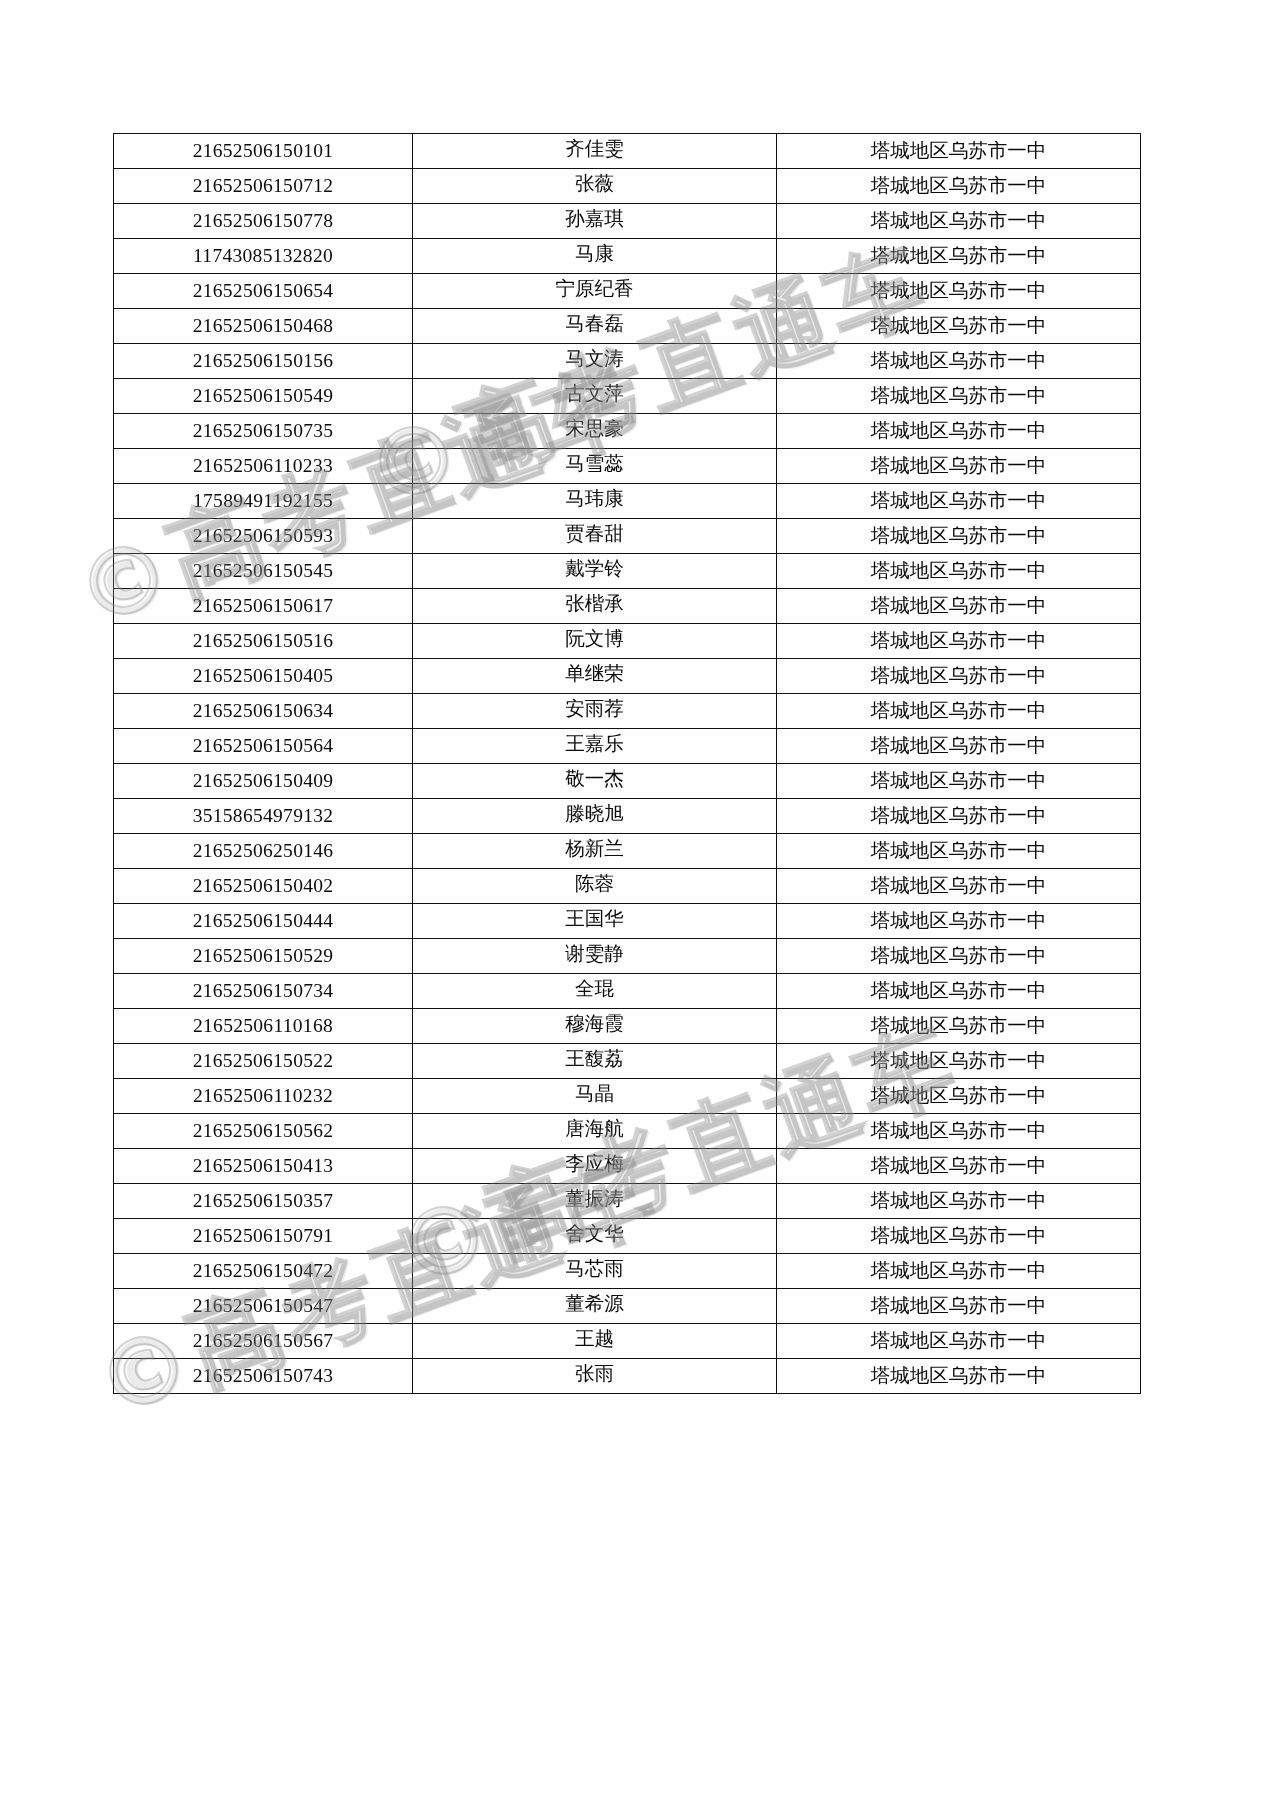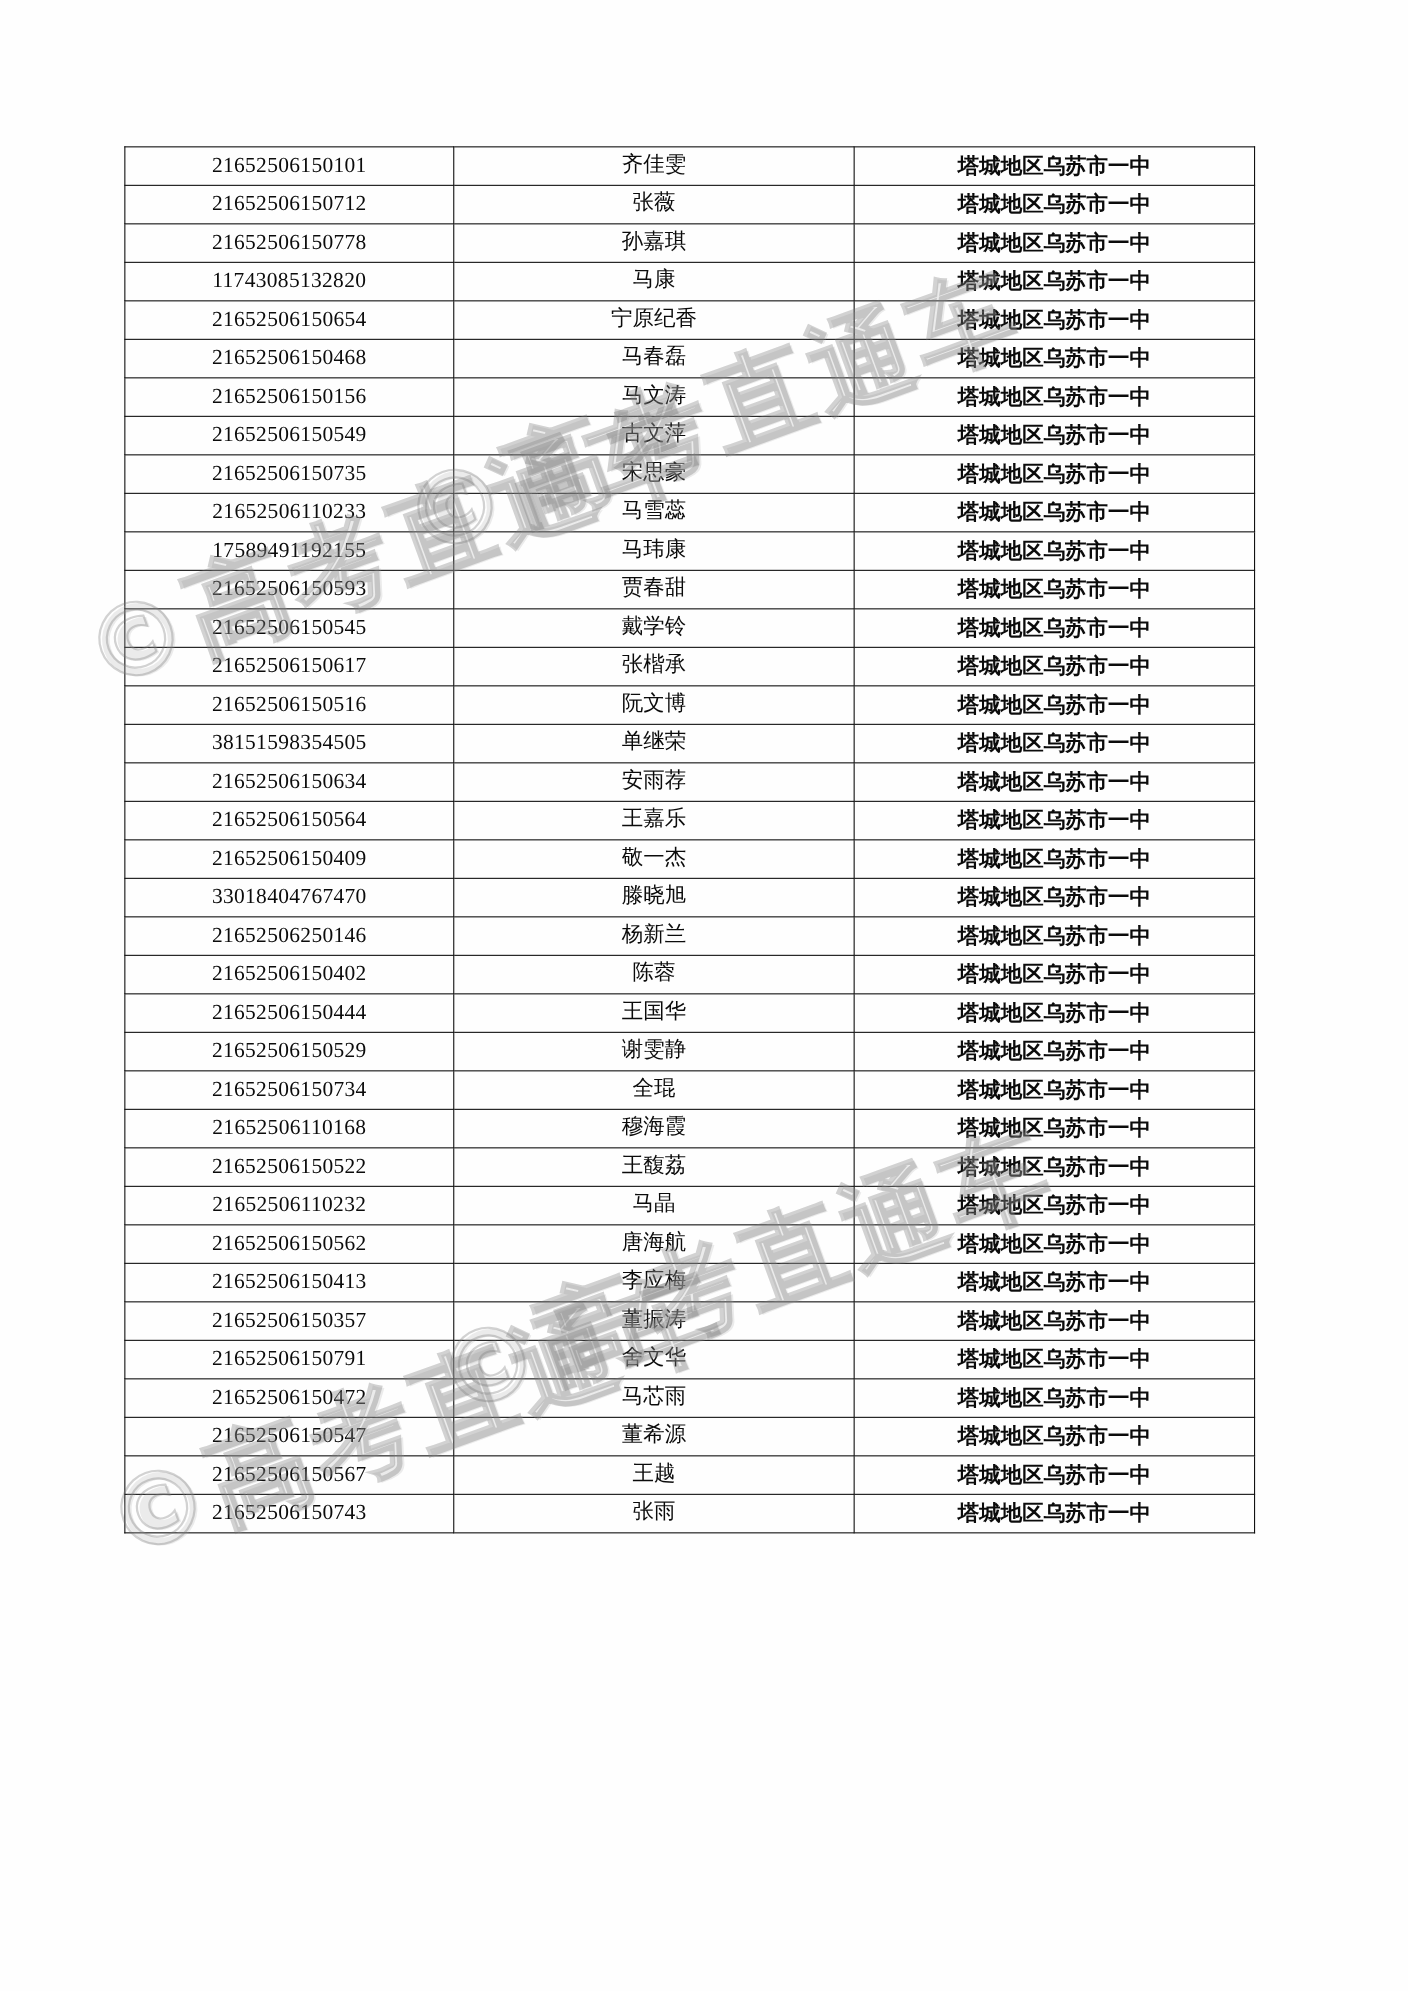--- a/index.html
+++ b/index.html
@@ -84,21 +84,20 @@
     width: 355px;
     text-align: center;
     font-family: Liberation Mono, monospace;
     font-size: 19px;
   }
   td.col-school {
     width: 355px;
     text-align: center;
     font-family: "DejaVu Sans", "Liberation Sans", sans-serif;
     font-size: 18.5px;
-    font-weight: bold;
   }
 </style>
 </head>
 <body>
 
 <div id="page">
 
   <div id="table-wrap">
     <table id="roster-table">
       <tbody id="roster-body">
@@ -171,41 +170,41 @@
             <td class="col-id">21652506150617</td>
             <td class="col-name">张楷承</td>
             <td class="col-school">塔城地区乌苏市一中</td>
           </tr>
           <tr>
             <td class="col-id">21652506150516</td>
             <td class="col-name">阮文博</td>
             <td class="col-school">塔城地区乌苏市一中</td>
           </tr>
           <tr>
-            <td class="col-id">38151598354505</td>
+            <td class="col-id">21652506150405</td>
             <td class="col-name">单继荣</td>
             <td class="col-school">塔城地区乌苏市一中</td>
           </tr>
           <tr>
             <td class="col-id">21652506150634</td>
             <td class="col-name">安雨荐</td>
             <td class="col-school">塔城地区乌苏市一中</td>
           </tr>
           <tr>
             <td class="col-id">21652506150564</td>
             <td class="col-name">王嘉乐</td>
             <td class="col-school">塔城地区乌苏市一中</td>
           </tr>
           <tr>
             <td class="col-id">21652506150409</td>
             <td class="col-name">敬一杰</td>
             <td class="col-school">塔城地区乌苏市一中</td>
           </tr>
           <tr>
-            <td class="col-id">33018404767470</td>
+            <td class="col-id">35158654979132</td>
             <td class="col-name">滕晓旭</td>
             <td class="col-school">塔城地区乌苏市一中</td>
           </tr>
           <tr>
             <td class="col-id">21652506250146</td>
             <td class="col-name">杨新兰</td>
             <td class="col-school">塔城地区乌苏市一中</td>
           </tr>
           <tr>
             <td class="col-id">21652506150402</td>

